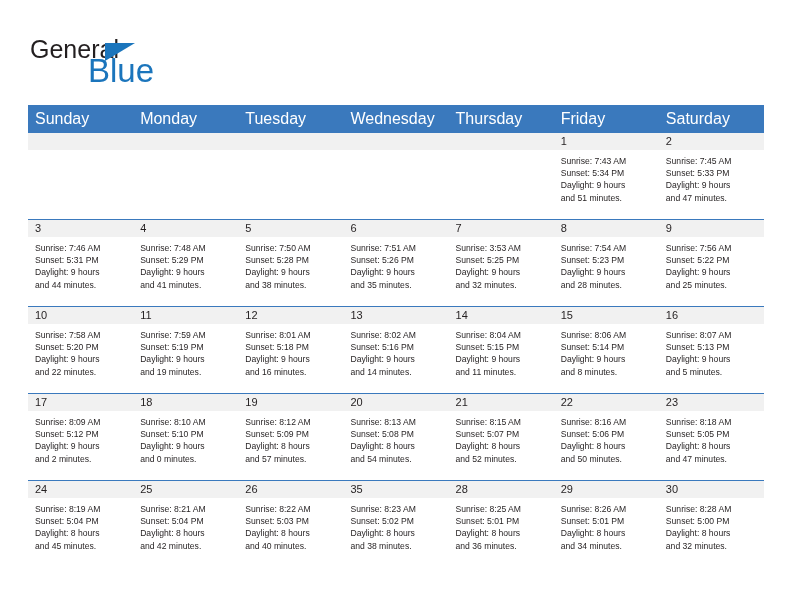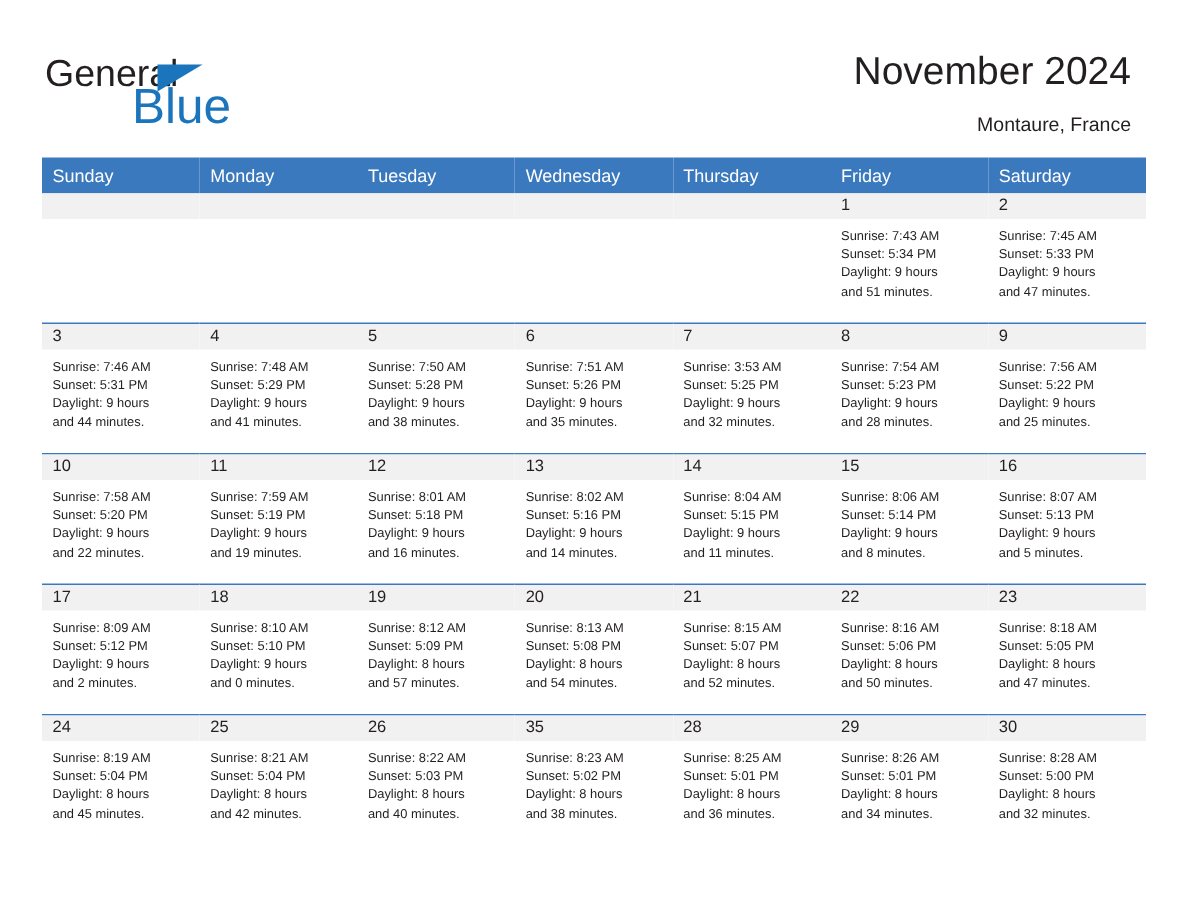--- a/index.html
+++ b/index.html
@@ -92,21 +92,21 @@
     position: absolute;
     left: 28px;
     top: 105px;
     width: 736px;
     border-collapse: collapse;
     table-layout: fixed;
   }
   .calendar th {
     background: #3a79bd;
     color: #ffffff;
-    font-size: 12px;
+    font-size: 16px;
     font-weight: normal;
     text-align: left;
     padding: 5px 0 5px 7px;
     height: 11px;
     border: none;
   }
   .calendar td {
     vertical-align: top;
     padding: 0;
     border: none;
@@ -150,24 +150,20 @@
 <div class="page">
 
   <div class="top-bar">
 
     <div class="brand">
       <span class="brand-general">General</span>
       <span class="brand-tri"></span>
       <span class="brand-blue">Blue</span>
     </div>
 
-    <div class="title-block">
-      <div class="cal-title">November 2024</div>
-      <div class="cal-subtitle">Montaure, France</div>
-    </div>
 
   </div>
 
   <table class="calendar">
     <thead>
       <tr>
         <th>Sunday</th>
         <th>Monday</th>
         <th>Tuesday</th>
         <th>Wednesday</th>

